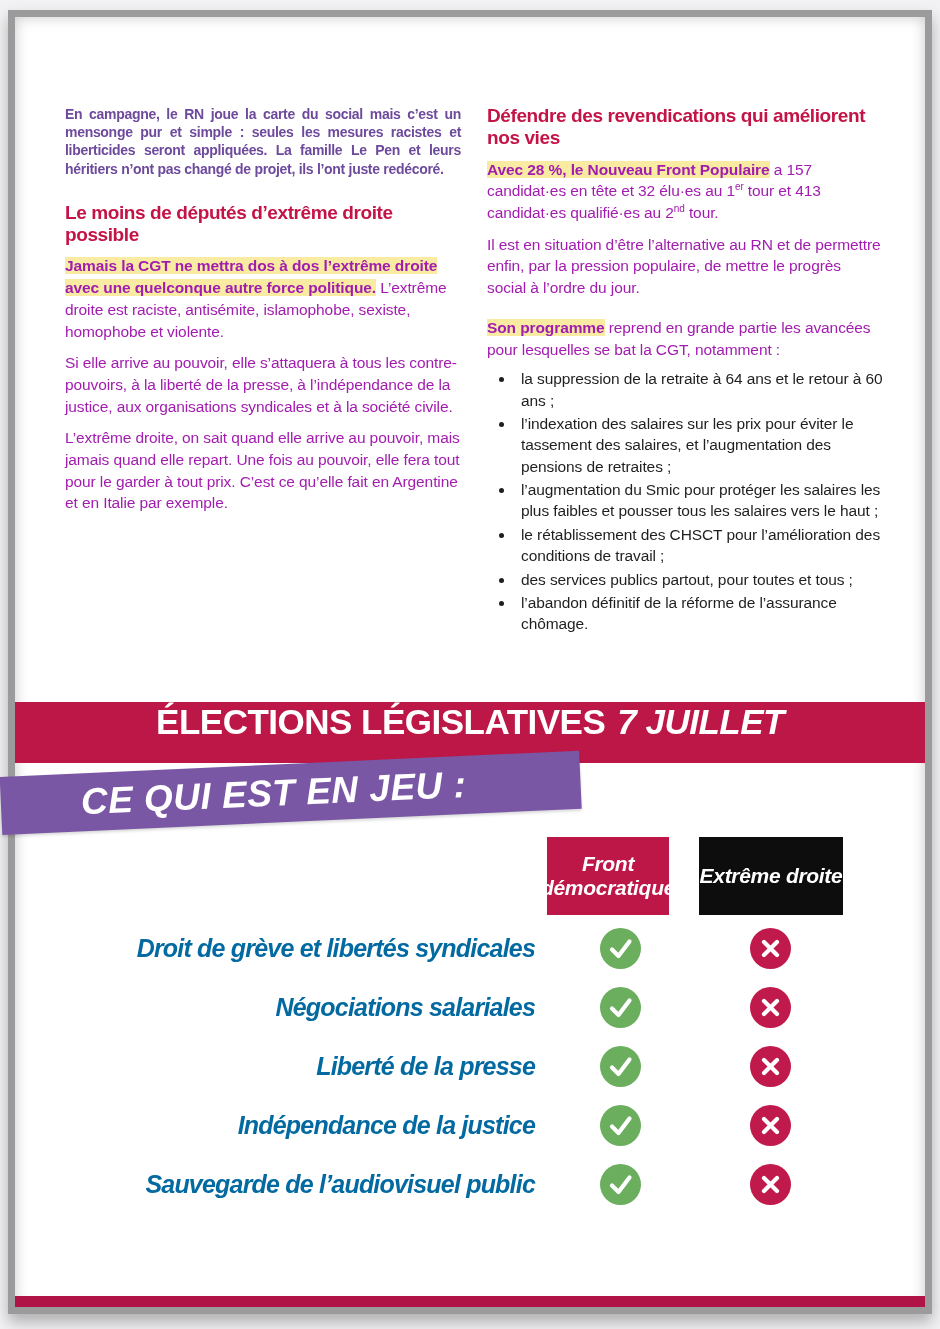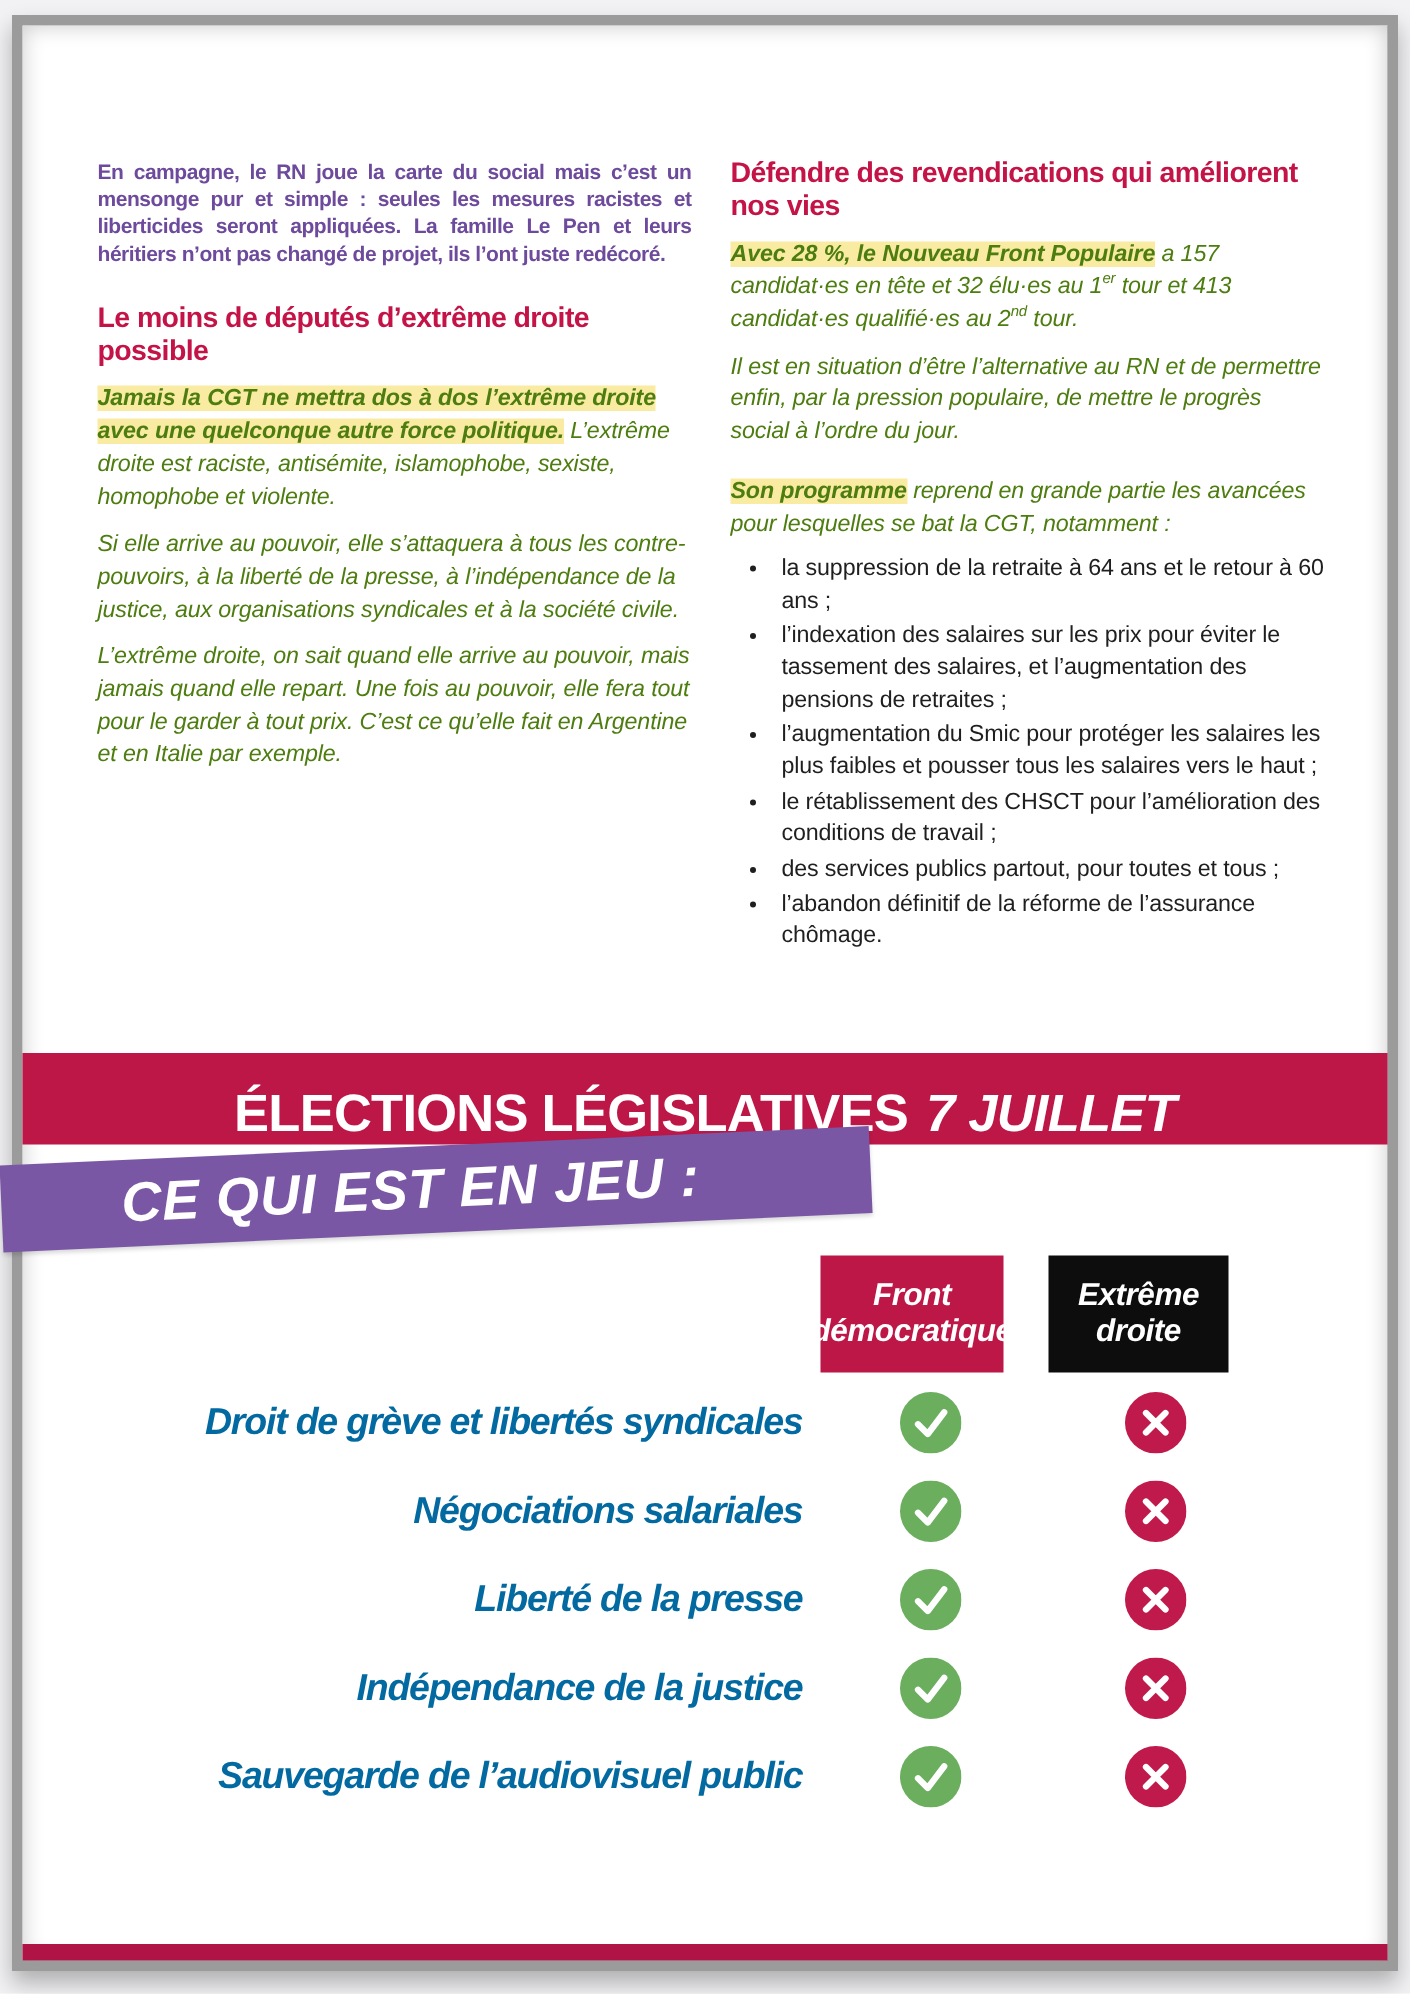--- a/index.html
+++ b/index.html
@@ -44,24 +44,23 @@
     color:#c41346;
     font-weight:bold;
     font-size:19px;
     line-height:1.15;
     letter-spacing:-0.4px;
   }
   .h2.spaced { margin-top:24px; }
   .body-p {
     font-size:15.5px;
     line-height:1.4;
-    color:#4d7c0f;
+    color:#a21caf;
     margin-top:10px;
     letter-spacing:-0.1px;
-    font-style:italic;
   }
   .hl {
     background:#f9eca2;
     font-weight:bold;
   }
   .programme { margin-top:18px; }
   ul.revendications {
     margin-top:8px;
     padding-left:28px;
     list-style:disc outside;
@@ -74,21 +73,21 @@
     margin-bottom:2px;
     letter-spacing:-0.1px;
   }
   sup { font-size:10px; vertical-align:super; line-height:0; }
 
   
   .banner-red {
     position:absolute; top:685px; left:0;
     width:100%; height:61px;
     background:#bd1747;
-    display:flex; align-items:flex-end; justify-content:center;
+    display:flex; align-items:flex-start; justify-content:center;
     gap:12px;
     color:#fff;
   }
   .banner-red .t1 {
     font-size:35px; font-weight:bold; letter-spacing:-0.5px;
   }
   .banner-red .t2 {
     font-size:35px; font-weight:bold; font-style:italic; letter-spacing:-0.5px;
   }
 
@@ -111,21 +110,21 @@
   
   .col-head {
     position:absolute; top:820px;
     height:78px;
     display:flex; align-items:center; justify-content:center;
     text-align:center;
     color:#fff; font-weight:bold; font-style:italic;
     font-size:21px; line-height:1.12; letter-spacing:-0.3px;
   }
   .col-head.front { left:532px; width:122px; background:#bd1747; }
-  .col-head.extreme { left:684px; width:120px; background:#0e0d0d; }
+  .col-head.extreme { left:684px; width:144px; background:#0e0d0d; }
 
   .rows { position:absolute; top:902px; left:0; width:100%; }
   .row {
     height:59px;
     display:grid;
     grid-template-columns:532px 147px 152px;
     align-items:center;
   }
   .row .label {
     justify-self:end;

